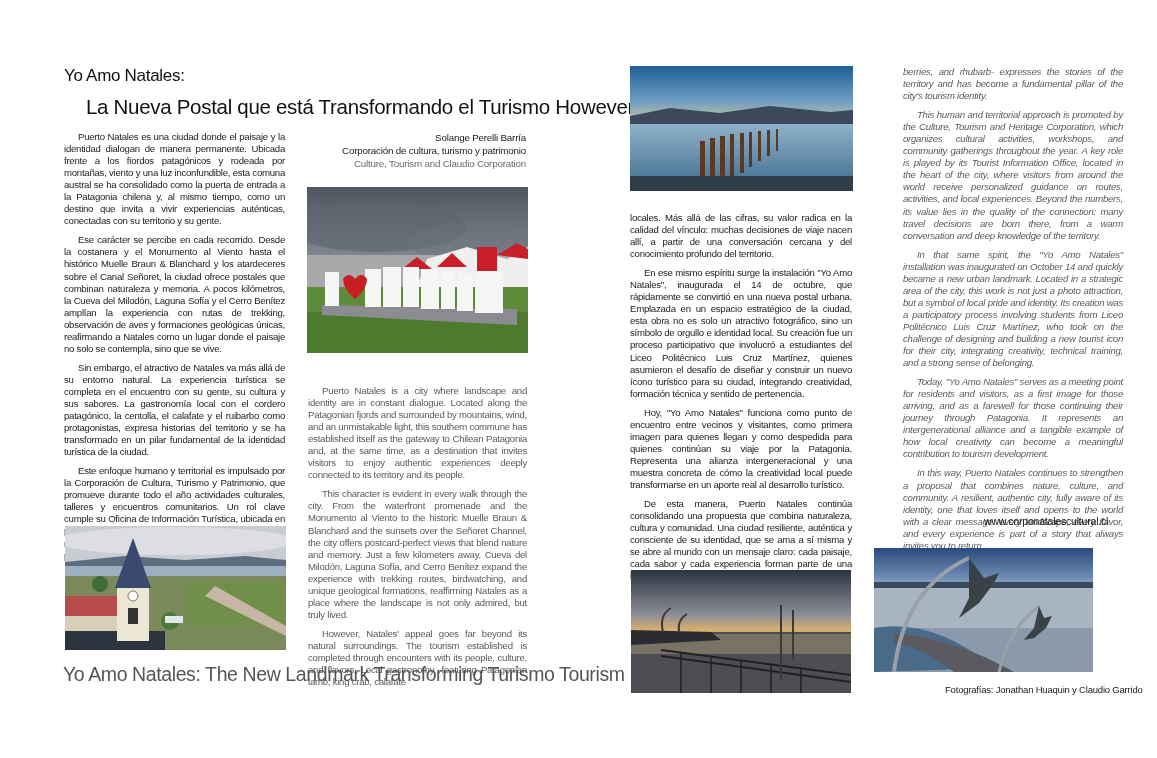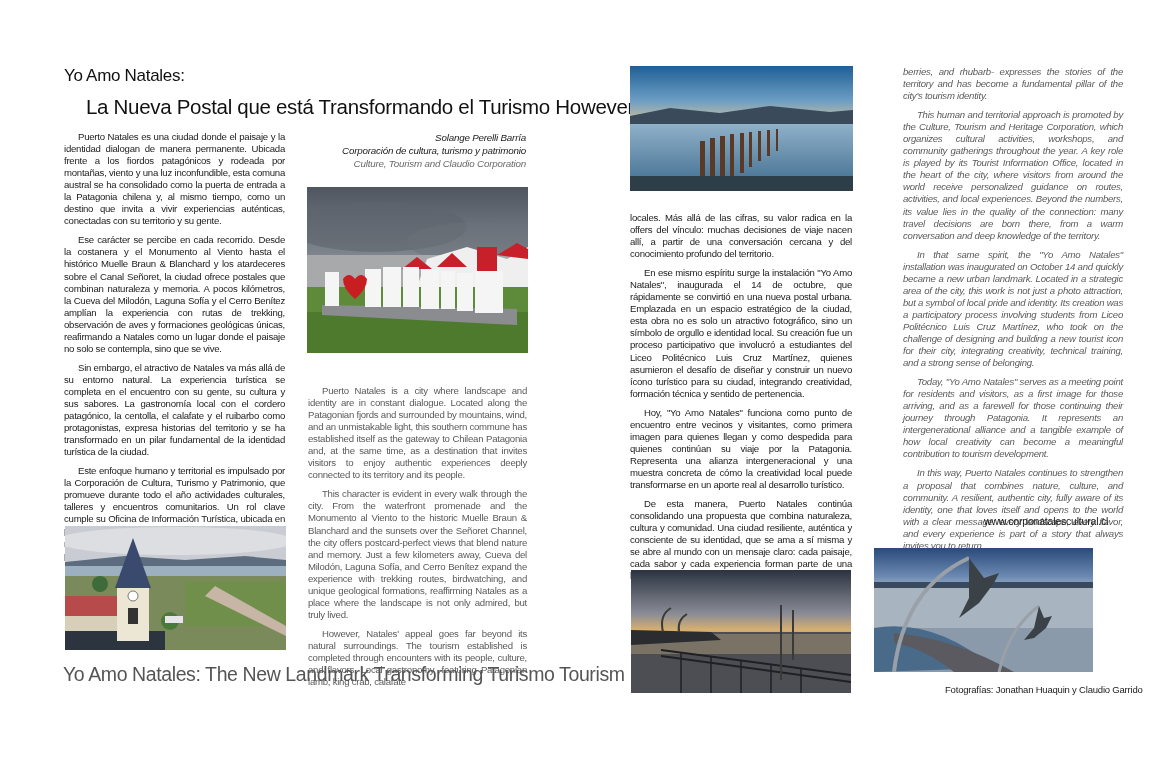--- a/index.html
+++ b/index.html
@@ -6,21 +6,21 @@
   body { width:1157px; height:758px; position:relative; overflow:hidden;
          font-family:"Liberation Sans", sans-serif; color:#1e1e1e; }
   .abs { position:absolute; }
   .kicker { left:64px; top:66px; font-size:17px; color:#111; letter-spacing:-0.3px; }
   .headline { left:86px; top:95px; font-size:20.5px; color:#111; letter-spacing:-0.3px; }
   .col { font-family:"Liberation Sans Narrow","Liberation Sans", sans-serif; font-size:9.6px; line-height:12.05px; text-align:justify; hyphens:auto; }
   .col p { margin:0 0 7px 0; text-indent:14px; }
   .col p.noindent { text-indent:0; }
   .es { color:#1b1b1b; letter-spacing:-0.25px; }
   .en { color:#5a5a5a; letter-spacing:-0.25px; }
-  .byline { left:308px; top:131px; width:218px; text-align:right; font-size:9.8px; line-height:13.2px; letter-spacing:-0.2px;font-style:italic; }
+  .byline { left:308px; top:131px; width:218px; text-align:right; font-size:9.8px; line-height:13.2px; letter-spacing:-0.2px; }
   .byline .name { color:#1b1b1b; }
   .byline .org { color:#1b1b1b; }
   .byline .org-en { color:#6a6a6a; }
   .photo { overflow:hidden; }
   .en-title { left:63px; top:663px; font-size:19.5px; color:#555; letter-spacing:-0.4px; }
   .url { left:984px; top:515px; font-size:10.5px; color:#1b1b1b; letter-spacing:-0.2px; }
   .credit { left:897px; top:684px; font-size:9.5px; color:#1b1b1b; letter-spacing:-0.2px;padding-left:48px; }
   svg { display:block; }
 </style>
 </head>
@@ -132,21 +132,21 @@
         <rect x="119" y="66" width="3" height="35"></rect>
       <rect x="128" y="65" width="3" height="30"></rect>
         <rect x="137" y="64" width="3" height="26"></rect>
       <rect x="146" y="63" width="2" height="22"></rect>
     </g>
     <rect y="110" width="223" height="15" fill="#2e3e48"></rect>
   </svg>
 </div>
 
 <div class="abs col es" style="left:630px; top:212px; width:222px;">
-  <p class="noindent">locales. Más allá de las cifras, su valor radica en la offers del vínculo: muchas decisiones de viaje nacen allí, a partir de una conversación cercana y del conocimiento profundo del territorio.</p>
+  <p class="noindent">locales. Más allá de las cifras, su valor radica en la calidad del vínculo: muchas decisiones de viaje nacen allí, a partir de una conversación cercana y del conocimiento profundo del territorio.</p>
   <p>En ese mismo espíritu surge la instalación "Yo Amo Natales", inaugurada el 14 de octubre, que rápidamente se convirtió en una nueva postal urbana. Emplazada en un espacio estratégico de la ciudad, esta obra no es solo un atractivo fotográfico, sino un símbolo de orgullo e identidad local. Su creación fue un proceso participativo que involucró a estudiantes del Liceo Politécnico Luis Cruz Martínez, quienes asumieron el desafío de diseñar y construir un nuevo ícono turístico para su ciudad, integrando creatividad, formación técnica y sentido de pertenencia.</p>
   <p>Hoy, "Yo Amo Natales" funciona como punto de encuentro entre vecinos y visitantes, como primera imagen para quienes llegan y como despedida para quienes continúan su viaje por la Patagonia. Representa una alianza intergeneracional y una muestra concreta de cómo la creatividad local puede transformarse en un aporte real al desarrollo turístico.</p>
   <p style="margin-bottom:0">De esta manera, Puerto Natales continúa consolidando una propuesta que combina naturaleza, cultura y comunidad. Una ciudad resiliente, auténtica y consciente de su identidad, que se ama a sí misma y se abre al mundo con un mensaje claro: cada paisaje, cada sabor y cada experiencia forman parte de una historia que siempre invita a volver.</p>
 </div>
 
 <div class="abs col en" style="left:903px; top:66px; width:220px;font-style:italic;">
   <p class="noindent">berries, and rhubarb- expresses the stories of the territory and has become a fundamental pillar of the city's tourism identity.</p>
   <p>This human and territorial approach is promoted by the Culture, Tourism and Heritage Corporation, which organizes cultural activities, workshops, and community gatherings throughout the year. A key role is played by its Tourist Information Office, located in the heart of the city, where visitors from around the world receive personalized guidance on routes, activities, and local experiences. Beyond the numbers, its value lies in the quality of the connection: many travel decisions are born there, from a warm conversation and deep knowledge of the territory.</p>
   <p>In that same spirit, the "Yo Amo Natales" installation was inaugurated on October 14 and quickly became a new urban landmark. Located in a strategic area of the city, this work is not just a photo attraction, but a symbol of local pride and identity. Its creation was a participatory process involving students from Liceo Politécnico Luis Cruz Martínez, who took on the challenge of designing and building a new tourist icon for their city, integrating creativity, technical training, and a strong sense of belonging.</p>
   <p>Today, "Yo Amo Natales" serves as a meeting point for residents and visitors, as a first image for those arriving, and as a farewell for those continuing their journey through Patagonia. It represents an intergenerational alliance and a tangible example of how local creativity can become a meaningful contribution to tourism development.</p>

